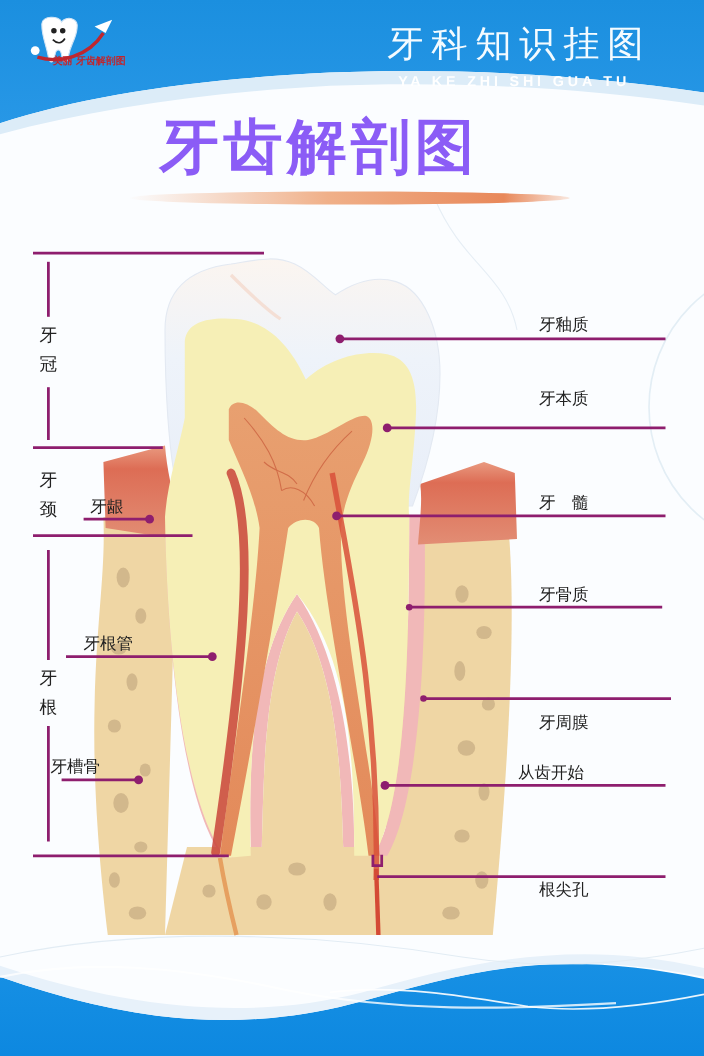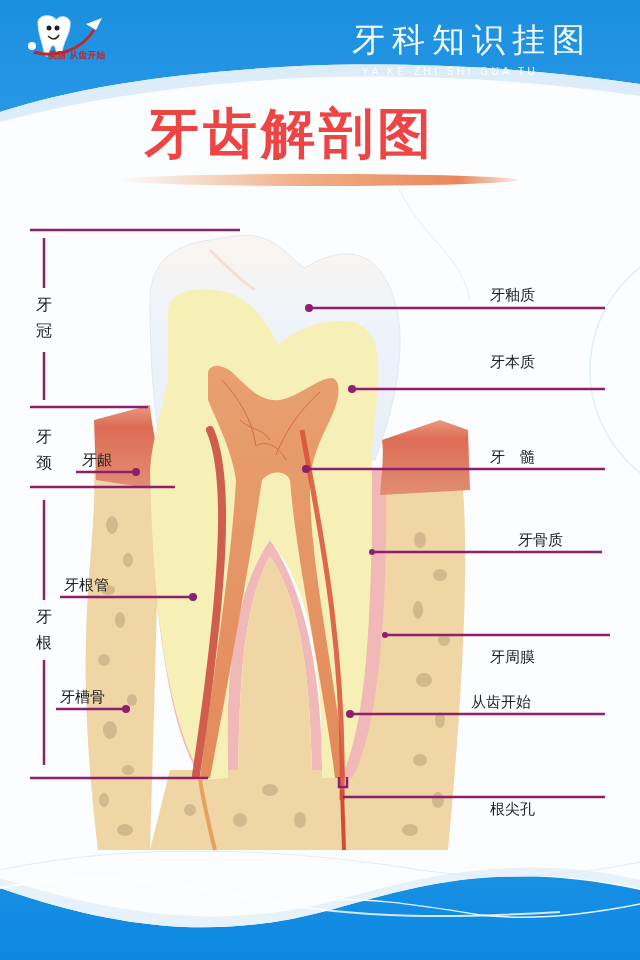--- a/index.html
+++ b/index.html
@@ -1,22 +1,22 @@
 <!DOCTYPE html>
 <html><head>
 <meta charset="utf-8">
 <style>
   html, body { margin:0; padding:0; }
   body { width:640px; height:960px; position:relative; overflow:hidden; background:#fbfdff; font-family:"DejaVu Sans", sans-serif; }
   .abs { position:absolute; }
   #header-svg, #footer-svg, #tooth-svg { position:absolute; left:0; top:0; }
   .header-title { position:absolute; left:352px; top:18px; font-family:Liberation Mono, monospace; font-size:33px; letter-spacing:7px; color:#f4fbff; }
-  .header-sub { position:absolute; left:362px; top:66px; font-family:"Liberation Sans", sans-serif; font-size:10px; letter-spacing:3.5px; color:#ffffff; font-weight:normal; }
+  .header-sub { position:absolute; left:362px; top:66px; font-family:"Liberation Sans", sans-serif; font-size:13px; letter-spacing:3.5px; color:#ffffff; font-weight:bold; }
   .logo-text { position:absolute; left:48px; top:49px; font-size:9px; color:#c0262d; font-weight:bold; }
-  .main-title { position:absolute; left:145px; top:98px; font-size:54px; font-weight:bold; letter-spacing:4px; color:#ef4444; font-family:"DejaVu Sans", sans-serif;text-align:right; }
+  .main-title { position:absolute; left:145px; top:98px; font-size:54px; font-weight:bold; letter-spacing:4px; color:#8b5cf6; font-family:"DejaVu Sans", sans-serif;text-align:right; }
   .title-bar { position:absolute; left:118px; top:174px; width:400px; height:12px; border-radius:50%; background:linear-gradient(90deg, rgba(250,240,235,0.1), #f0b089 45%, #e8885a 85%, rgba(240,150,100,0.2)); }
   .lbl { position:absolute; font-size:15px; color:#222; letter-spacing:0px; white-space:nowrap; }
   .vlbl { position:absolute; font-size:16px; color:#222; width:18px; line-height:26px; text-align:center; }
 </style>
 </head>
 <body>
 
 <svg id="header-svg" width="640" height="960">
   <defs>
     <linearGradient id="hdr" x1="0" y1="0" x2="0" y2="1">
@@ -46,21 +46,21 @@
 
   <path d="M14,10 C14,2 30,2 32,8 C36,2 48,4 46,14 C45,24 40,28 38,40 C37,46 33,46 32,38 C31,32 27,32 26,38 C25,46 21,46 20,40 C18,28 14,22 14,10 Z" fill="#ffffff" stroke="#cfe3f5" stroke-width="1"></path>
   <circle cx="25" cy="16" r="2.5" fill="#222"></circle>
   <circle cx="33" cy="16" r="2.5" fill="#222"></circle>
   <path d="M24,24 C28,28 32,28 35,23" fill="none" stroke="#222" stroke-width="1.5"></path>
 
   <path d="M10,40 C30,46 56,40 70,18" fill="none" stroke="#c0262d" stroke-width="3"></path>
   <path d="M62,12 L78,6 L72,18 Z" fill="#ffffff"></path>
   <circle cx="8" cy="34" r="4" fill="#ffffff"></circle>
 </svg>
-<div class="logo-text">美丽 从齿开始</div>
+<div class="logo-text">美丽 牙齿解剖图</div>
 
 <div class="header-title">牙科知识挂图</div>
 <div class="header-sub">YA KE ZHI SHI GUA TU</div>
 
 <div class="main-title">牙齿解剖图</div>
 <div class="title-bar"></div>
 
 <svg id="tooth-svg" width="640" height="960">
   <defs>
     <linearGradient id="enamelG" x1="0" y1="0" x2="0" y2="1">
@@ -179,22 +179,22 @@
     <circle cx="385" cy="635" r="3"></circle>
     <circle cx="350" cy="714" r="4"></circle>
   </g>
 </svg>
 
 <div class="vlbl" style="left:35px;top:292px">牙<br>冠</div>
 <div class="vlbl" style="left:35px;top:424px">牙<br>颈</div>
 <div class="vlbl" style="left:35px;top:604px">牙<br>根</div>
 
 <div class="lbl" style="left:82px;top:451px">牙龈</div>
-<div class="lbl" style="left:64px;top:576px">牙根管</div>
-<div class="lbl" style="left:60px;top:688px">牙槽骨</div>
+<div class="lbl" style="left:76px;top:576px">牙根管</div>
+<div class="lbl" style="left:46px;top:688px">牙槽骨</div>
 
 <div class="lbl" style="left:490px;top:286px">牙釉质</div>
 <div class="lbl" style="left:490px;top:353px">牙本质</div>
 <div class="lbl" style="left:490px;top:448px">牙　髓</div>
-<div class="lbl" style="left:518px;top:531px">牙骨质</div>
+<div class="lbl" style="left:490px;top:531px">牙骨质</div>
 <div class="lbl" style="left:490px;top:648px">牙周膜</div>
 <div class="lbl" style="left:471px;top:693px">从齿开始</div>
 <div class="lbl" style="left:490px;top:800px">根尖孔</div>
 
 </body></html>

